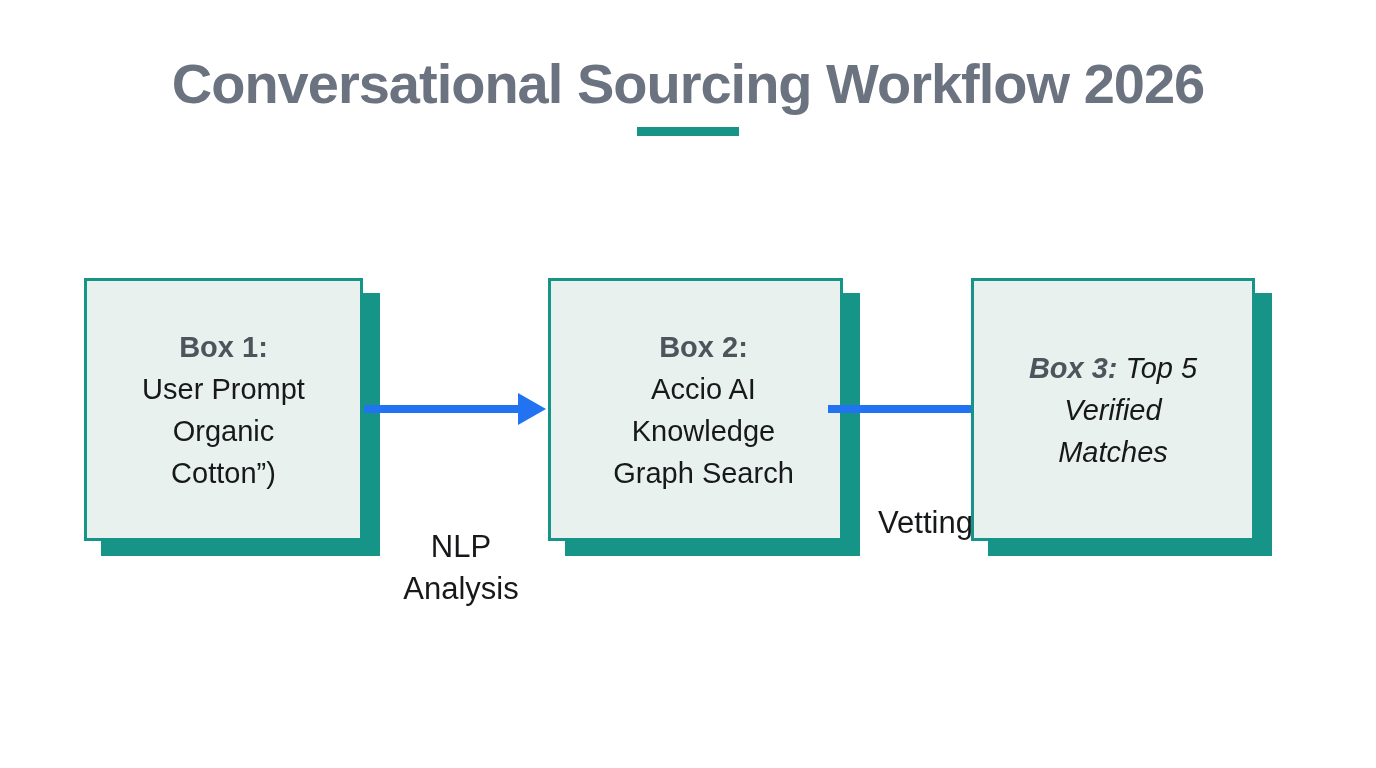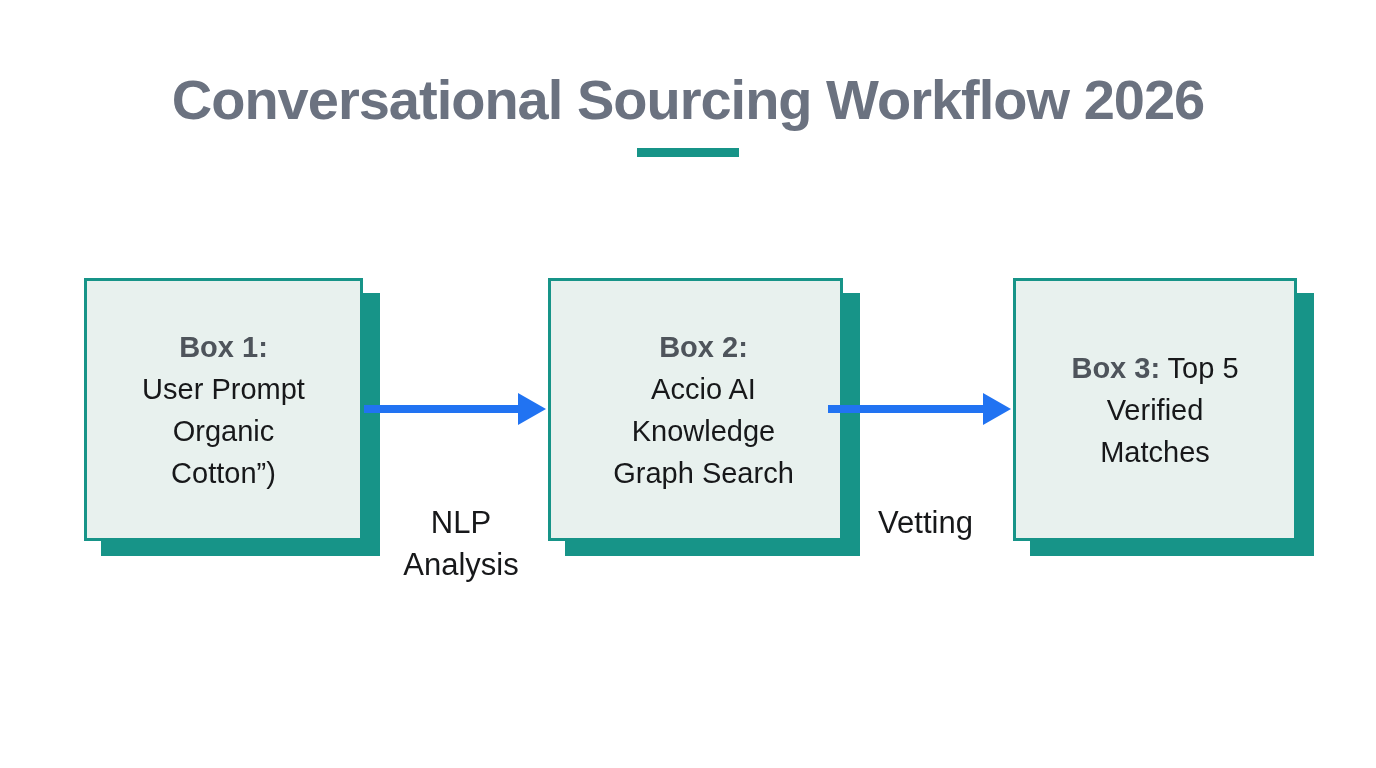--- a/index.html
+++ b/index.html
@@ -24,21 +24,21 @@
     background:var(--page-bg);
     overflow:hidden;
   }
   
   .header{
     position:absolute;
     top:0; left:0; right:0;
     text-align:center;
   }
   .page-title{
-    margin:16px;
+    margin:0;
     padding-top:52px;
     font-size:56px;
     line-height:64px;
     font-weight:700;
     letter-spacing:-1px;
     color:var(--title-gray);
   }
   .title-underline{
     width:102px;
     height:9px;
@@ -61,21 +61,21 @@
     background:var(--box-fill);
     border:3px solid var(--teal);
     box-shadow:17px 15px 0 0 var(--teal);
     display:flex;
     align-items:center;
     justify-content:center;
     text-align:center;
   }
   .box1{left:84px;}
   .box2{left:548px;padding-left:16px;}
-  .box3{left:1013px; width:278px;}
+  .box3{left:971px; width:278px;font-style:italic;}
   .box-text{
     font-size:29px;
     line-height:42px;
     color:var(--text-black);
   }
   .box-label{
     font-weight:700;
     color:var(--box-label-gray);
   }
   
@@ -102,21 +102,21 @@
   }
   
   .arrow-label{
     position:absolute;
     top:502px;
     text-align:center;
     font-size:31px;
     line-height:42px;
     color:var(--text-black);
   }
-  .label1{left:381px; width:160px;}
+  .label1{left:381px; width:160px;margin-top:24px;}
   .label2{left:843px; width:165px;}
 </style>
 </head>
 <body>
 
 <div class="page">
 
   <div class="header">
     <h1 class="page-title">Conversational Sourcing Workflow 2026</h1>
     <div class="title-underline"></div>

